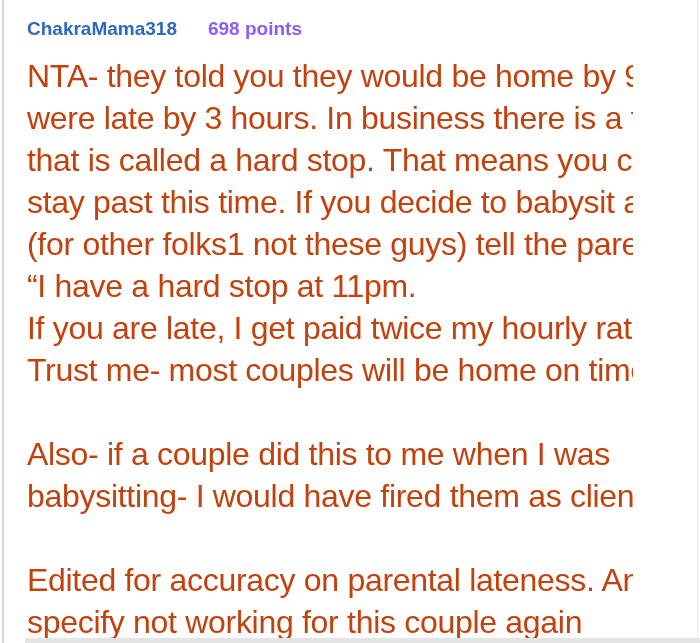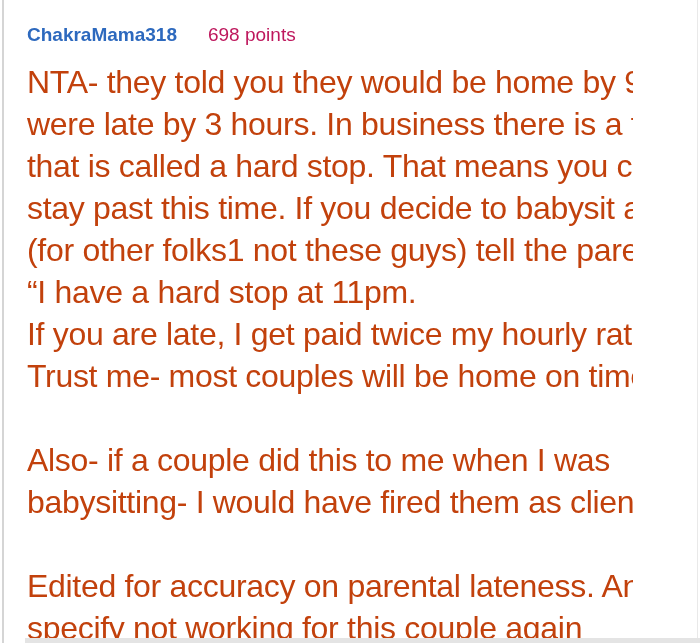--- a/index.html
+++ b/index.html
@@ -46,23 +46,22 @@
     line-height: 24px;
     white-space: nowrap;
   }
   .author {
     color: #2d69be;
     font-weight: bold;
     text-decoration: none;
     cursor: pointer;
   }
   .meta {
-    color: #be185d;
-    font-weight: normal;
-    margin-top: 6px;
+    color: #8b5cf6;
+    font-weight: bold;
   }
   .points { margin-left: 31px; }
   .timestamp { margin-left: 22px; }
   .comment-body {
     margin-top: 14px;
     font-size: 32px;
     line-height: 42px;
     letter-spacing: -0.3px;
     color: #c2410c;
     white-space: pre;

